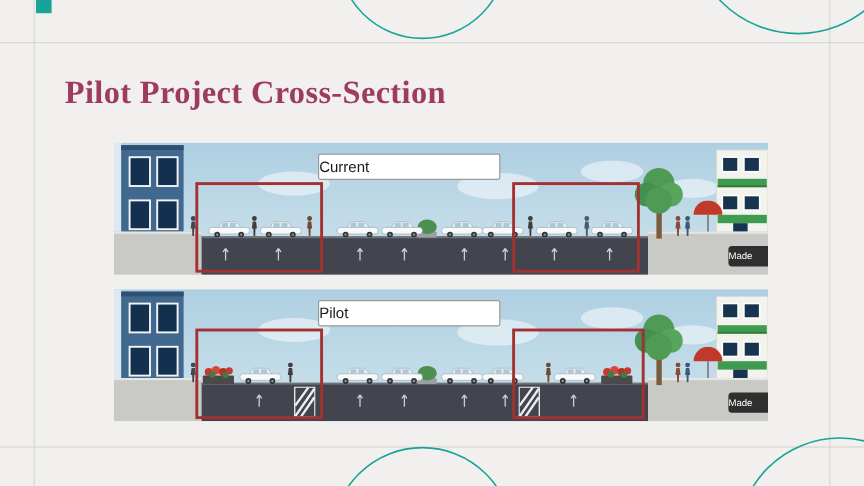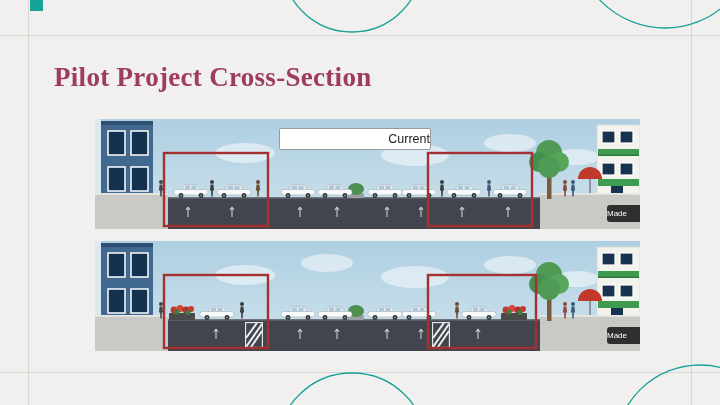--- a/index.html
+++ b/index.html
@@ -22,23 +22,23 @@
     position:absolute; left:54px; top:62px;
     font-family:"Liberation Serif","DejaVu Serif",serif;
     font-size:27px; font-weight:700; letter-spacing:.3px;
     color:var(--title-color,#9d3c60);
   }
 
   .panel { position:absolute; left:95px; width:545px; height:110px; }
   .panel svg.scene { position:absolute; inset:0; width:100%; height:100%; display:block; }
 
   .panel-label {
-    position:absolute; left:184px; top:9px; width:152px; height:22px;
+    position:absolute; left:170px; top:9px; width:152px; height:22px;
     background:#ffffff; border:1px solid var(--label-border,#9a9a9a); border-radius:2px;
-    display:flex; align-items:center; justify-content:flex-end;
+    display:flex; align-items:center; justify-content:flex-start;
     font-size:12.5px; color:#1c1c1c;
   }
   .watermark {
     position:absolute; right:0; top:86px; min-width:33px; height:17px;
     background:var(--watermark-bg,#2f2f2f); color:#ffffff; font-size:8px;
     display:flex; align-items:center; padding:0 0; border-radius:3px 0 0 3px;
   }
   .hl-box { fill:none; stroke:var(--highlight-red,#a33131); stroke-width:2.4px; }
 </style>
 </head>
@@ -229,16 +229,19 @@
       <g>
         <use href="#hatch" x="337" y="81" width="18" height="26"></use>
         <use href="#person" x="358" y="61" width="8" height="17" style="color:#6e4a33"></use>
         <use href="#car" x="366" y="65" width="36" height="14"></use>
         <use href="#planter" x="404" y="60" width="30" height="20"></use>
         <use href="#arrow" x="380" y="87" width="6" height="12"></use>
       </g>
       <rect class="hl-box" x="69" y="34" width="104" height="73"></rect>
       <rect class="hl-box" x="333" y="34" width="108" height="73"></rect>
     </svg>
+    <div class="panel-label">
+      <span>Pilot</span>
+    </div>
     <div class="watermark">Made</div>
   </section>
 
 </div>
 
 </body></html>

